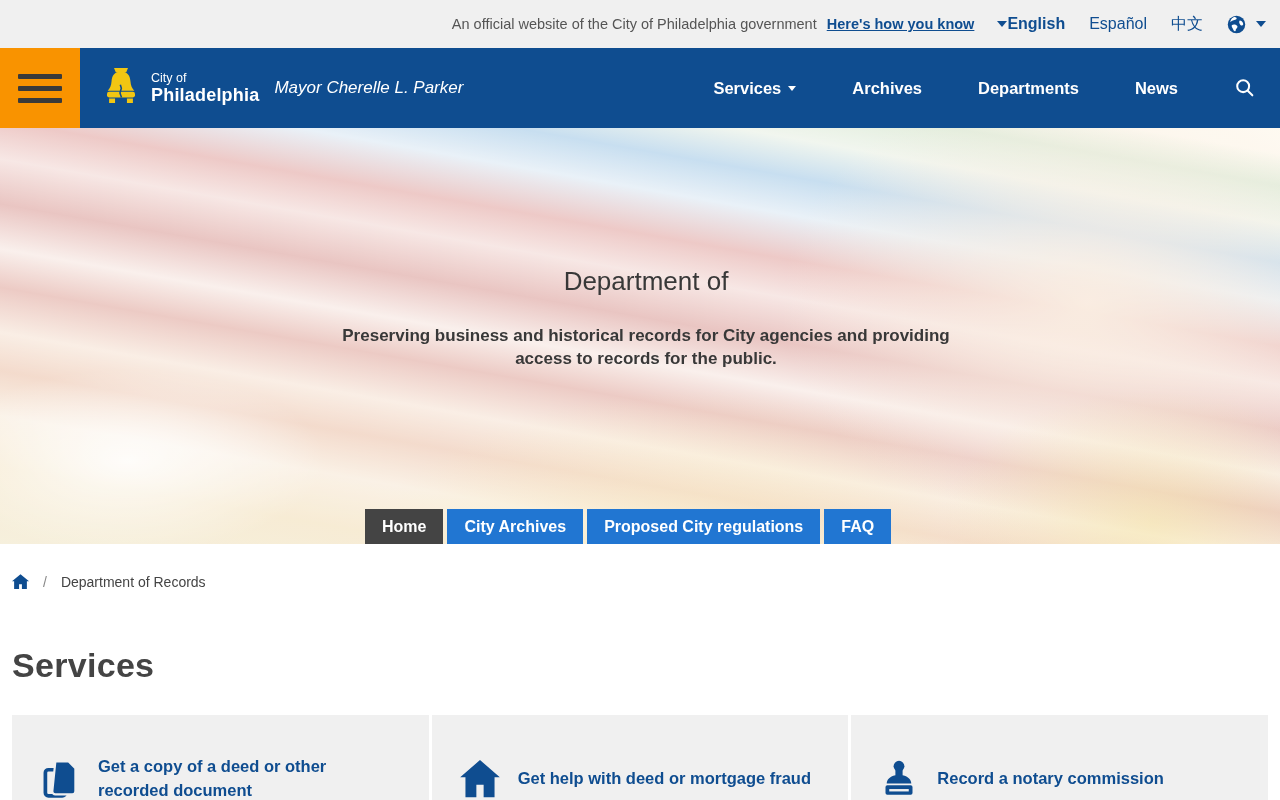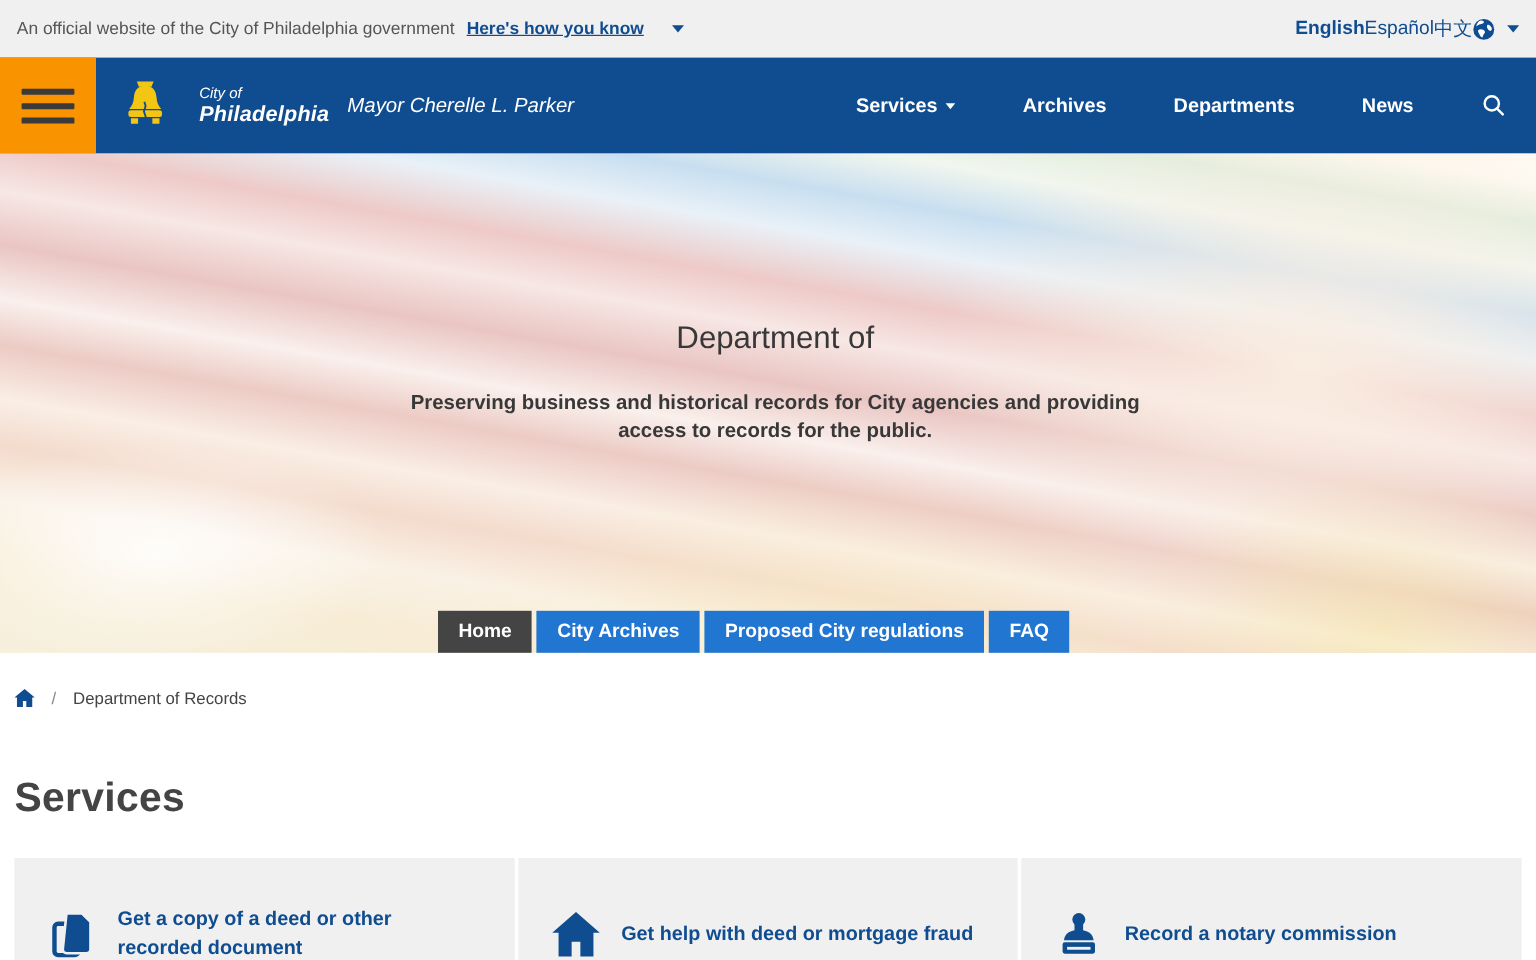--- a/index.html
+++ b/index.html
@@ -1,37 +1,37 @@
 <!DOCTYPE html>
 <html><head>
 <meta charset="utf-8">
 <style>
   * { margin:0; padding:0; box-sizing:border-box; }
   html,body { width:1280px; height:800px; overflow:hidden; background:#fff;
     font-family:"Liberation Sans", sans-serif; }
 
   
   .top-banner { height:48px; background:#f0f0f0; display:flex; align-items:center;
-    justify-content:space-between; padding:0 14px; }
+    justify-content:flex-end; padding:0 14px; }
   .banner-left { display:flex; align-items:center; gap:10px; font-size:14.5px; color:#555; }
   .how-link { color:#0f4d90; font-weight:bold; text-decoration:underline; cursor:pointer;
     display:flex; align-items:center; gap:23px; }
-  .banner-right { display:flex; align-items:center; font-size:16px; }
+  .banner-right { display:flex; align-items:center; gap:24px; font-size:16px; }
   .lang-link { color:#0f4d90; cursor:pointer; text-decoration:none; }
   .lang-link.active { font-weight:bold; }
   .caret { width:0; height:0; border-left:5px solid transparent; border-right:5px solid transparent;
     border-top:6px solid currentColor; display:inline-block; }
   .globe-wrap { display:flex; align-items:center; gap:10px; color:#0f4d90; cursor:pointer; }
 
   
   .main-header { height:80px; background:#0f4d90; display:flex; align-items:center; }
   .hamburger { width:80px; height:80px; background:#f99300; border:none; cursor:pointer;
     display:flex; flex-direction:column; align-items:center; justify-content:center; gap:7px; flex:0 0 80px; }
   .hamburger span { display:block; width:44px; height:5px; background:#3a3a3a; border-radius:1px; }
-  .logo { display:flex; align-items:center; gap:24px; margin-left:20px; cursor:pointer;font-style:italic; }
+  .logo { display:flex; align-items:center; gap:9px; margin-left:20px; cursor:pointer; }
   .logo-text { color:#fff; line-height:1; }
   .logo-top { font-size:12.5px; display:block; margin-bottom:2px; }
   .logo-bottom { font-size:18px; font-weight:bold; display:block; letter-spacing:0.2px; }
   .mayor { color:#fff; font-style:italic; font-size:17px; margin-left:15px; }
   .main-nav { margin-left:auto; display:flex; align-items:center; gap:56px; padding-right:24px; }
   .nav-link { color:#fff; font-weight:bold; font-size:16.5px; cursor:pointer; display:flex;
     align-items:center; gap:7px; background:none; border:none; font-family:inherit; }
   .nav-link .caret { border-top-width:5px; border-left-width:4.5px; border-right-width:4.5px; }
   .search-btn { background:none; border:none; cursor:pointer; display:flex; align-items:center; }
 

